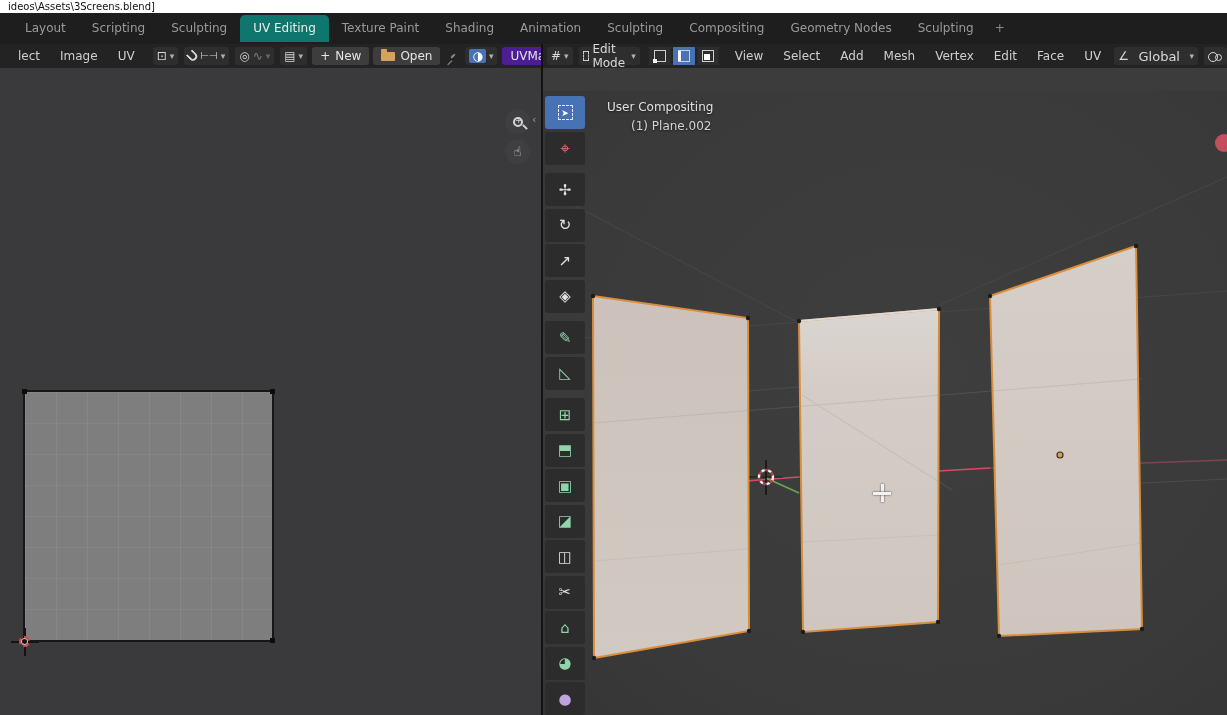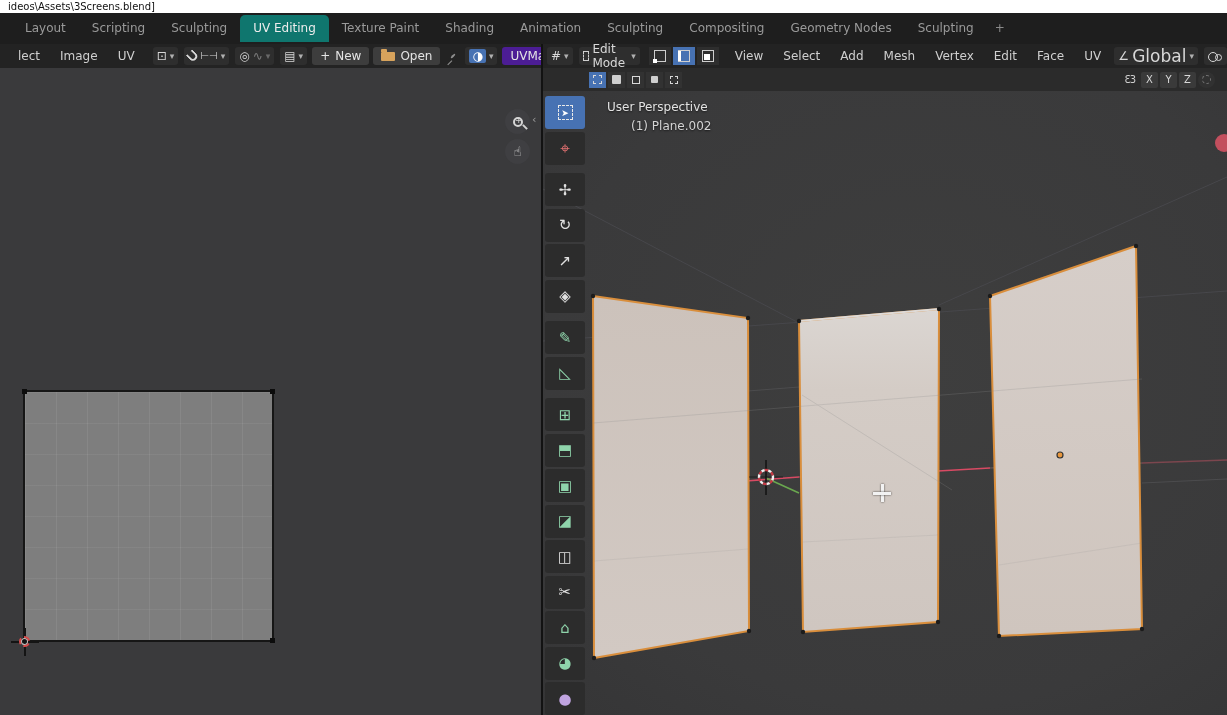--- a/index.html
+++ b/index.html
@@ -219,59 +219,31 @@
     <div class="menu">Select</div>
     <div class="menu">Add</div>
     <div class="menu">Mesh</div>
     <div class="menu">Vertex</div>
     <div class="menu">Edit</div>
     <div class="menu">Face</div>
     <div class="menu">UV</div>
     <div style="margin-left:auto;display:flex;align-items:center">
       <div class="widget" style="width:84px;justify-content:space-between">
         <span class="glyph">∠</span>
-        <span style="font-size:17px">Global</span>
+        <span style="font-size:13px">Global</span>
         <span class="chev">▾</span>
       </div>
       <div class="widget">
         <span class="rings"></span>
 
       </div>
 
     </div>
   </div>
 
-  <div class="vp-strip">
-    <div style="display:flex;margin-left:46px">
-      <div class="sel-opt blue">
-          <span class="sq"></span>
-        </div>
-      <div class="sel-opt">
-          <span class="sqf"></span>
-        </div>
-      <div class="sel-opt">
-          <span class="sq" style="border-style:solid;width:8px;height:8px"></span>
-        </div>
-      <div class="sel-opt">
-          <span class="sqf" style="width:7px;height:7px"></span>
-        </div>
-      <div class="sel-opt">
-          <span class="sq" style="width:8px;height:8px"></span>
-        </div>
-    </div>
-    <div style="margin-left:auto;display:flex;align-items:center;margin-right:12px">
-      <span style="font-size:10px;color:#cfcfcf;margin-right:4px;letter-spacing:-1px">Ɛ3</span>
-      <div class="xyz">X</div>
-      <div class="xyz">Y</div>
-      <div class="xyz">Z</div>
-      <div class="xyz dim" style="border-radius:50%">
-          <span class="dashed-sq" style="border-radius:50%;width:9px;height:9px"></span>
-        </div>
-    </div>
-  </div>
 
   <div class="vp-canvas">
 
     <svg width="684" height="624" viewBox="0 0 684 624" style="position:absolute;left:0;top:0">
       <defs>
         <linearGradient id="gL" x1="0" y1="0" x2="0" y2="1">
           <stop offset="0" stop-color="#ccc2bb"></stop>
             <stop offset="1" stop-color="#d2c9c3"></stop>
         </linearGradient>
         <linearGradient id="gM" x1="0" y1="0" x2="0" y2="1">
@@ -394,21 +366,21 @@
       <div class="tool">
           <span class="green">◕</span>
         </div>
       <div class="tool">
           <span class="purple">●</span>
         </div>
 
     </div>
 
     <div class="overlay-text">
-      <div>User Perspective</div>
+      <div>User Compositing</div>
       <div class="sub">(1) Plane.002</div>
     </div>
 
     <div class="crosshair" style="left:330px;top:393px">
       <div class="v"></div>
       <div class="h"></div>
     </div>
   </div>
 </div>
 

